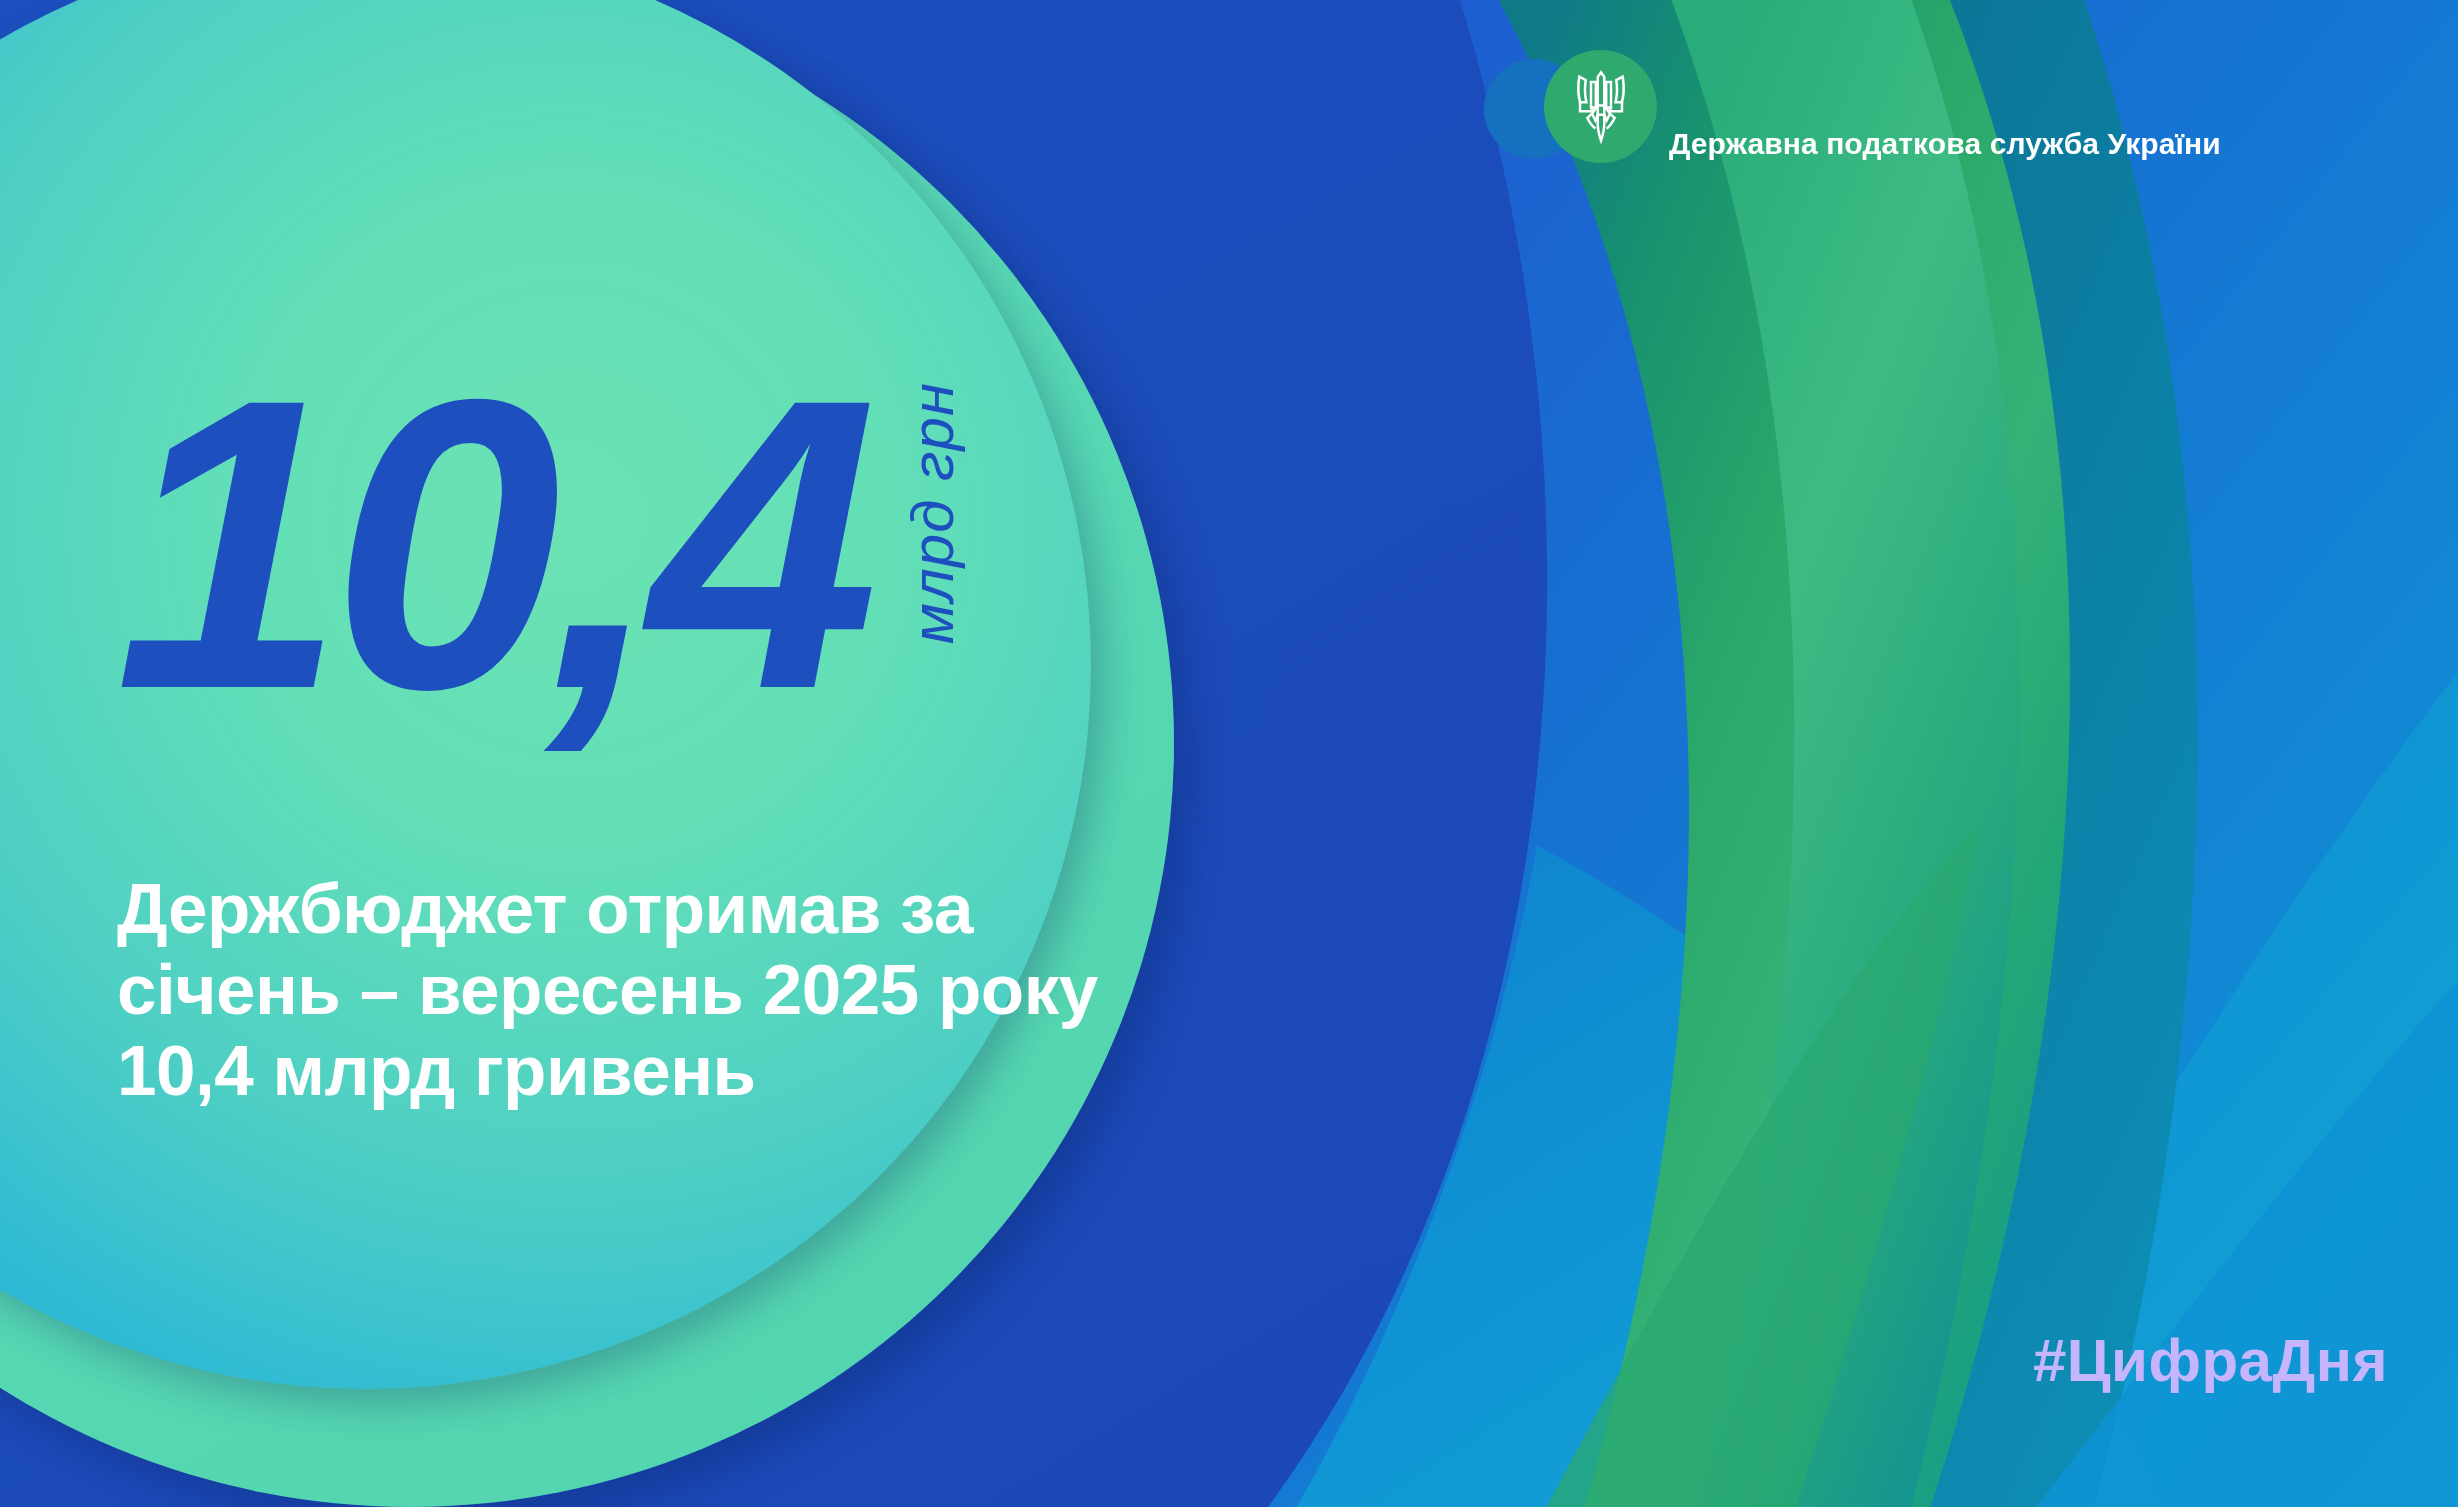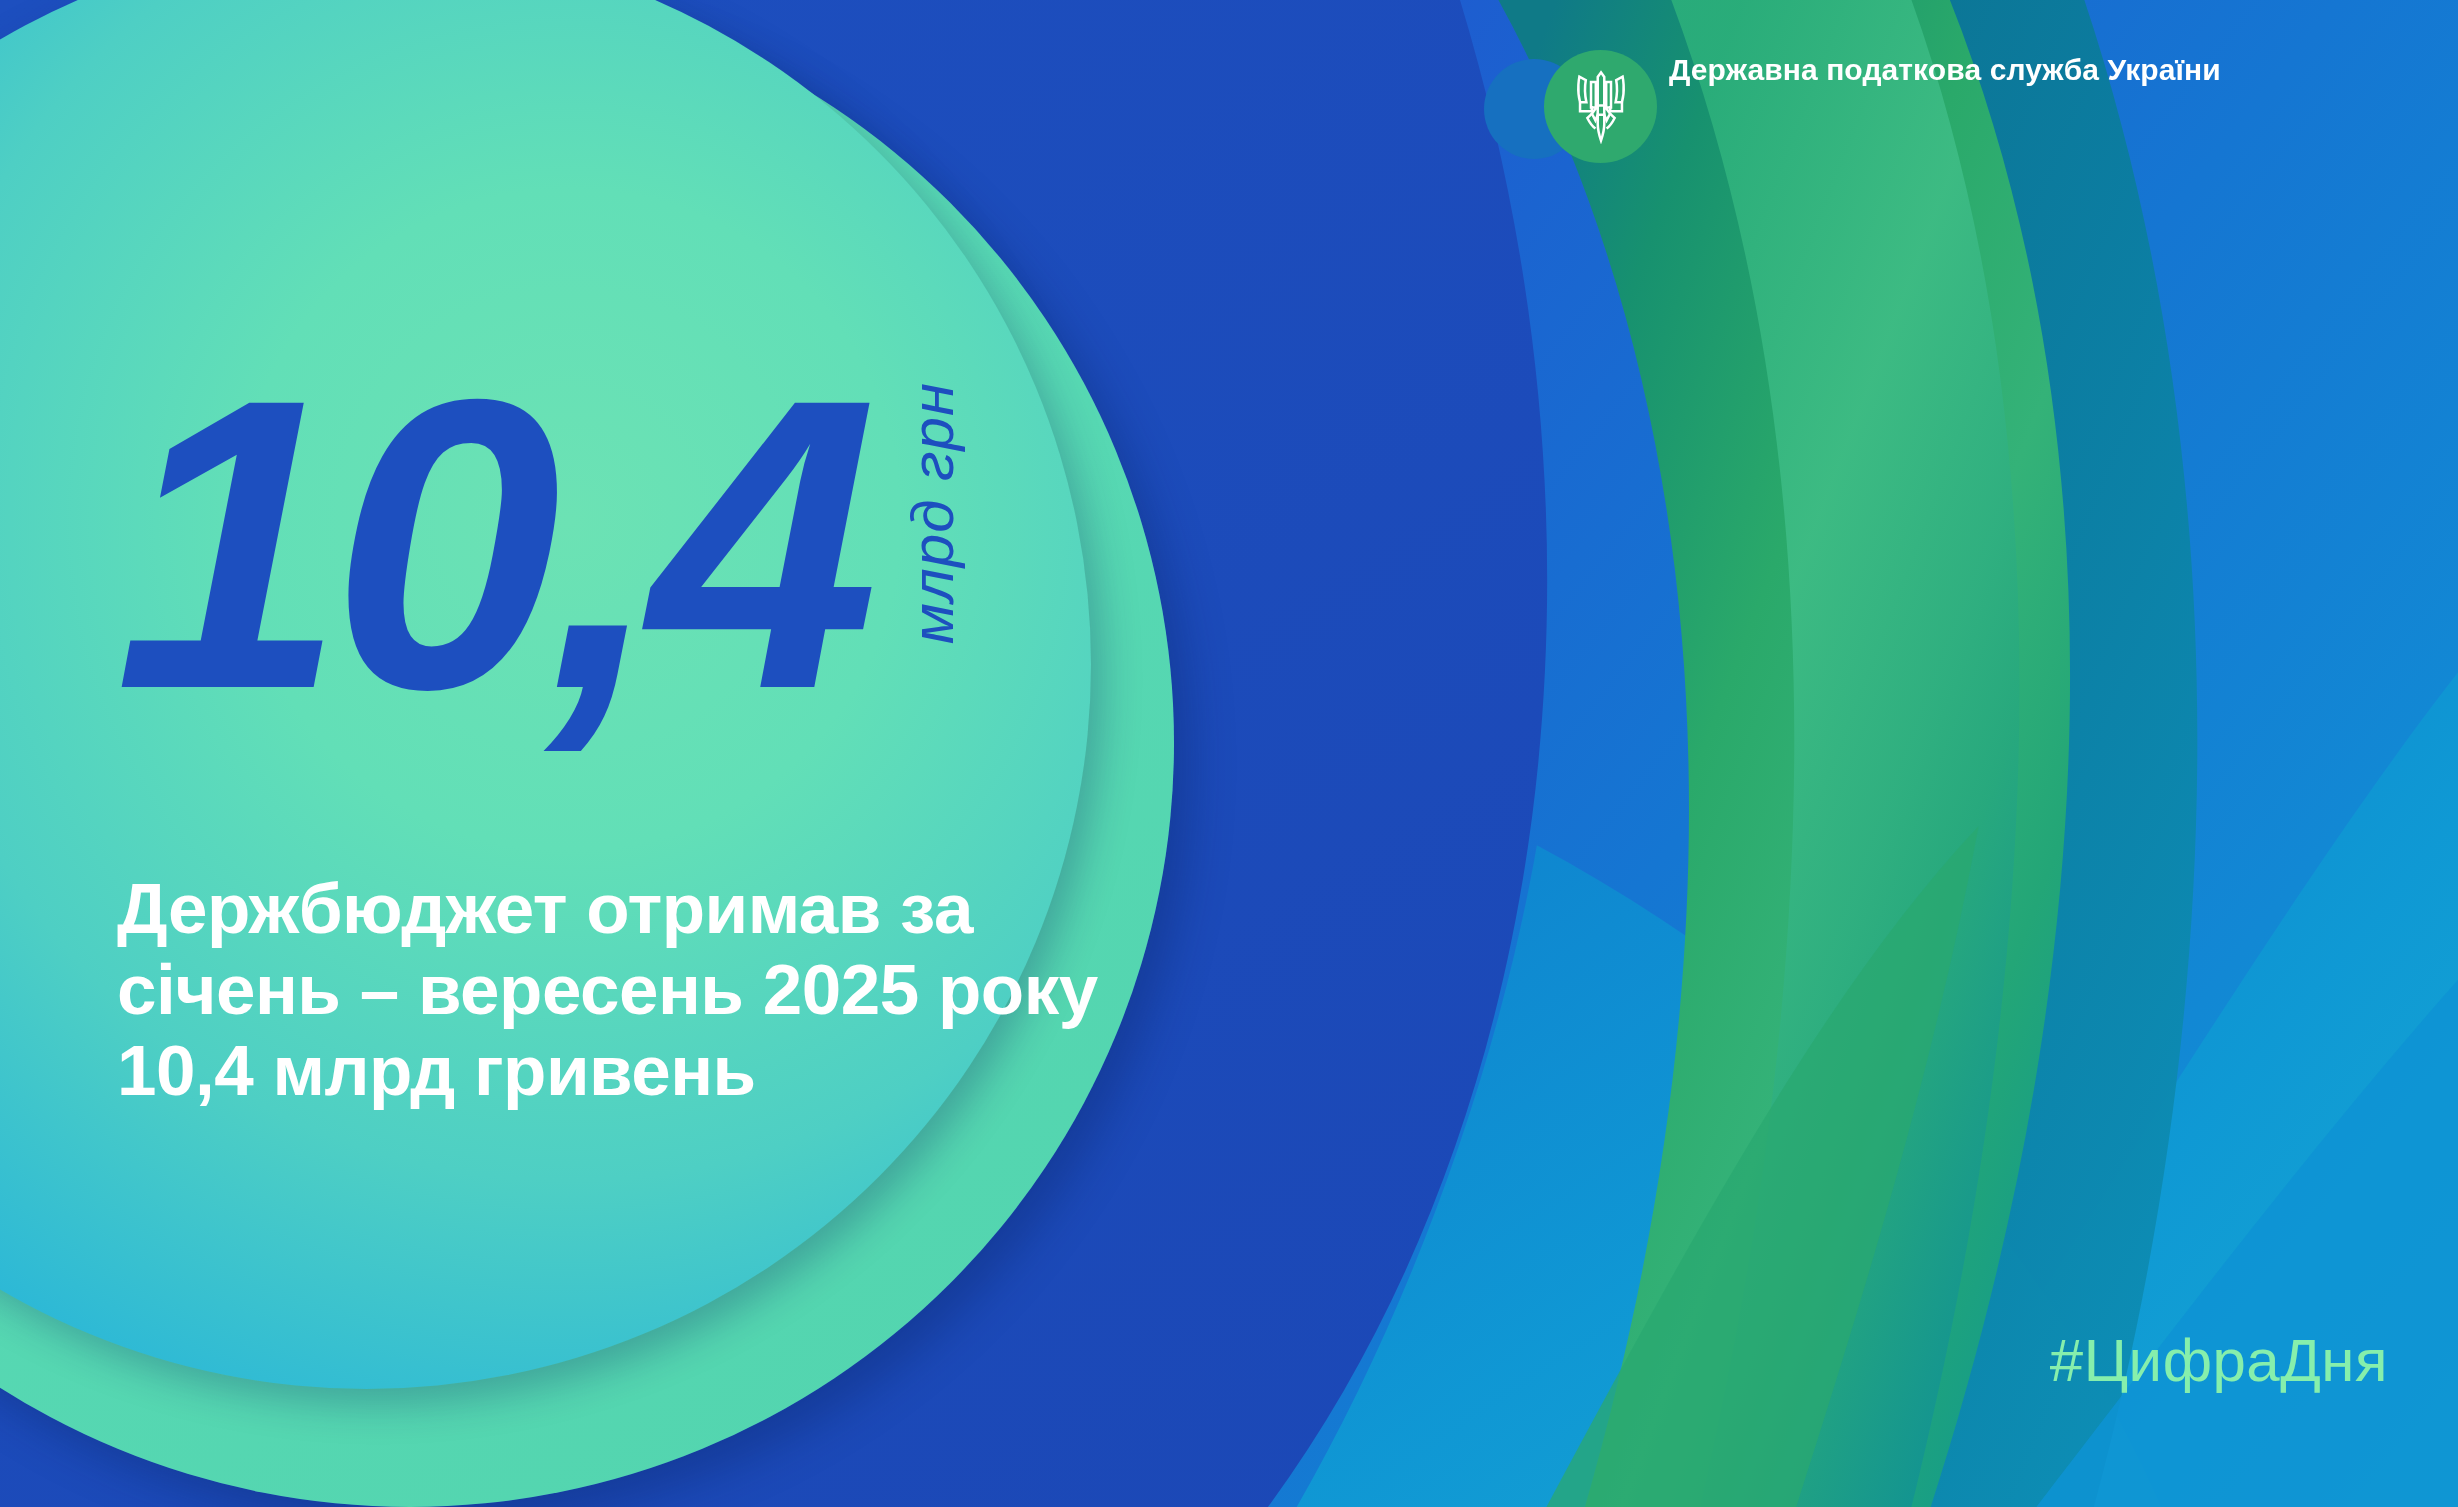--- a/index.html
+++ b/index.html
@@ -69,42 +69,42 @@
     font-size:71px;
     line-height:1.14;
     font-weight:700;
     color:#ffffff;
     letter-spacing:-0.5px;
   }
 
   
   .logo{
     position:absolute;left:1484px;top:50px;
-    display:flex;align-items:flex-start;
+    display:flex;align-items:flex-end;
   }
   .logo-marks{position:relative;width:235px;height:113px;flex:0 0 auto;}
   .logo-circle-blue{
     position:absolute;left:0;top:8.6px;width:100px;height:100px;border-radius:50%;
     background:#1670c0;
   }
   .logo-circle-green{
     position:absolute;left:60px;top:0;width:113px;height:113px;border-radius:50%;
     background:#2fa96e;
   }
   .logo-trident{position:absolute;left:90px;top:19px;width:54px;height:75px;}
   .logo-text{margin-left:-50px;color:#ffffff;}
   .logo-line{
     font-size:30px;font-weight:700;line-height:1.30;white-space:nowrap;letter-spacing:0.1px;
   }
   .logo-line.sub{font-size:29px;}
 
   
   .hashtag{
     position:absolute;right:70px;bottom:112px;
-    color:#86efac;font-size:60px;font-weight:400;letter-spacing:0.5px;
+    color:#c4b5fd;font-size:60px;font-weight:700;letter-spacing:0.5px;
   }
 </style>
 </head>
 <body>
 
 <div class="bg">
   <svg viewBox="0 0 2559 1569" preserveAspectRatio="none">
     <defs>
       <linearGradient id="gBlueRight" x1="0" y1="0" x2="1" y2="1">
         <stop offset="0%" stop-color="#1f58cf"></stop>

